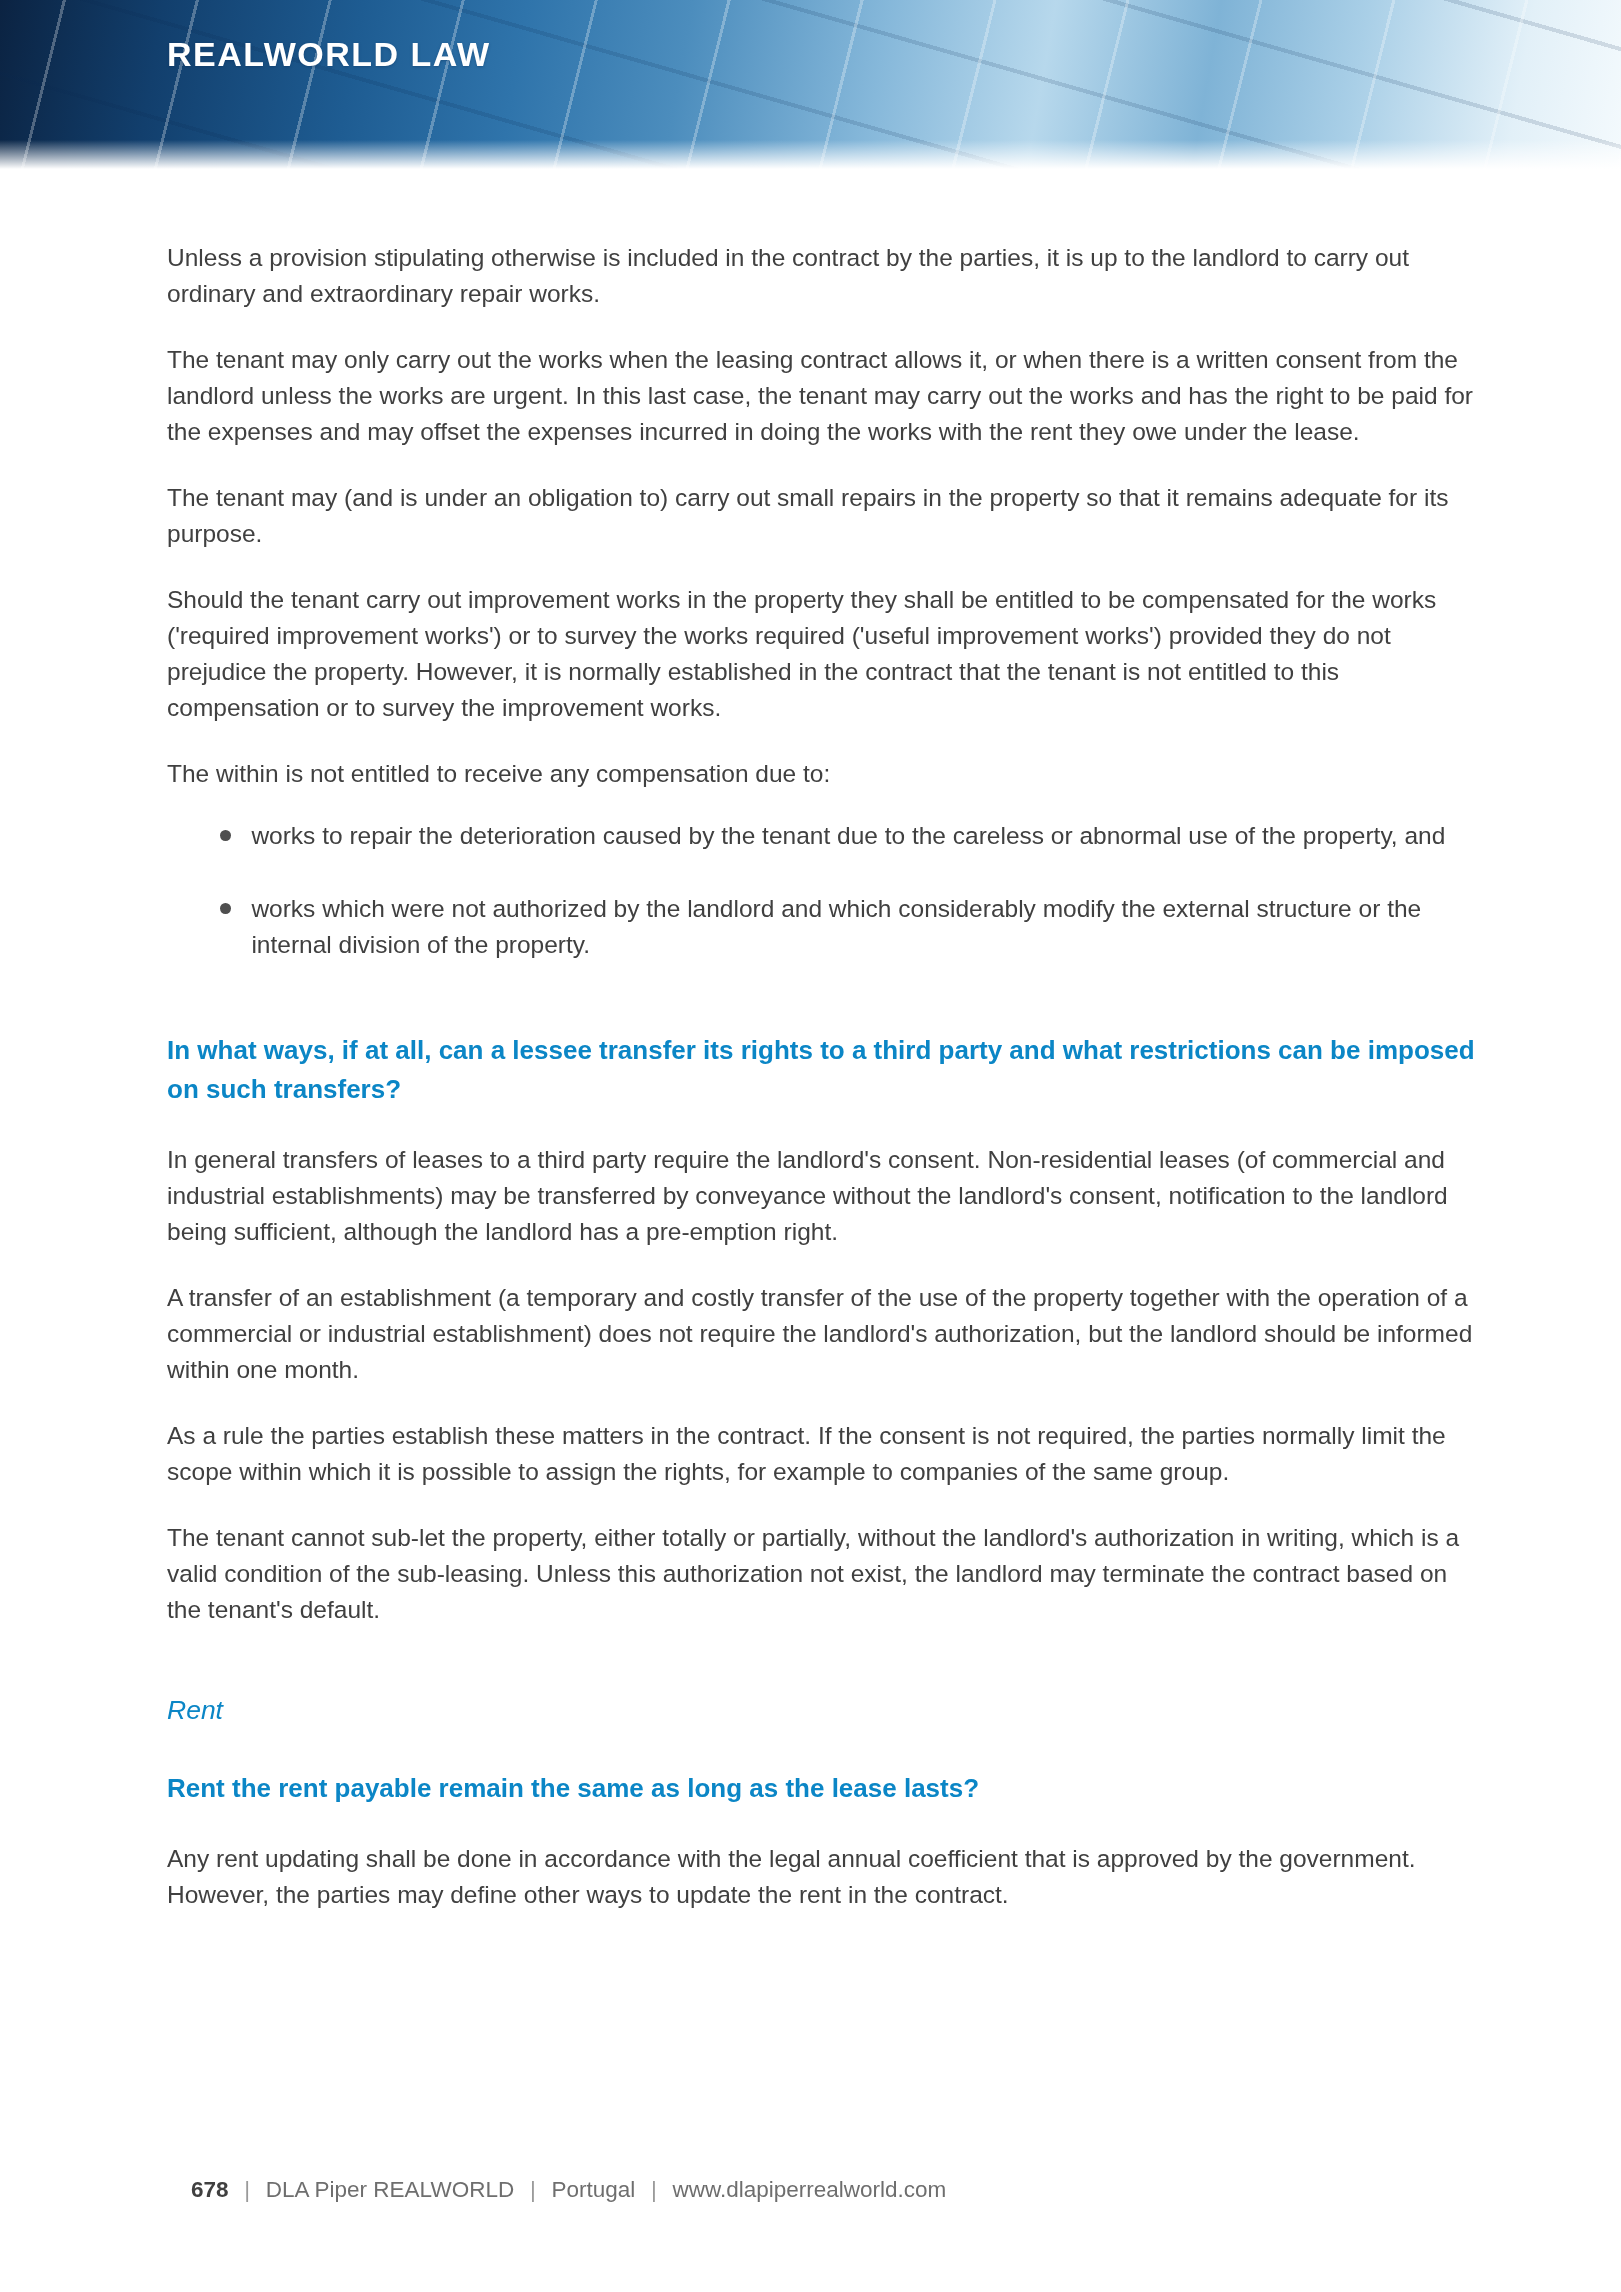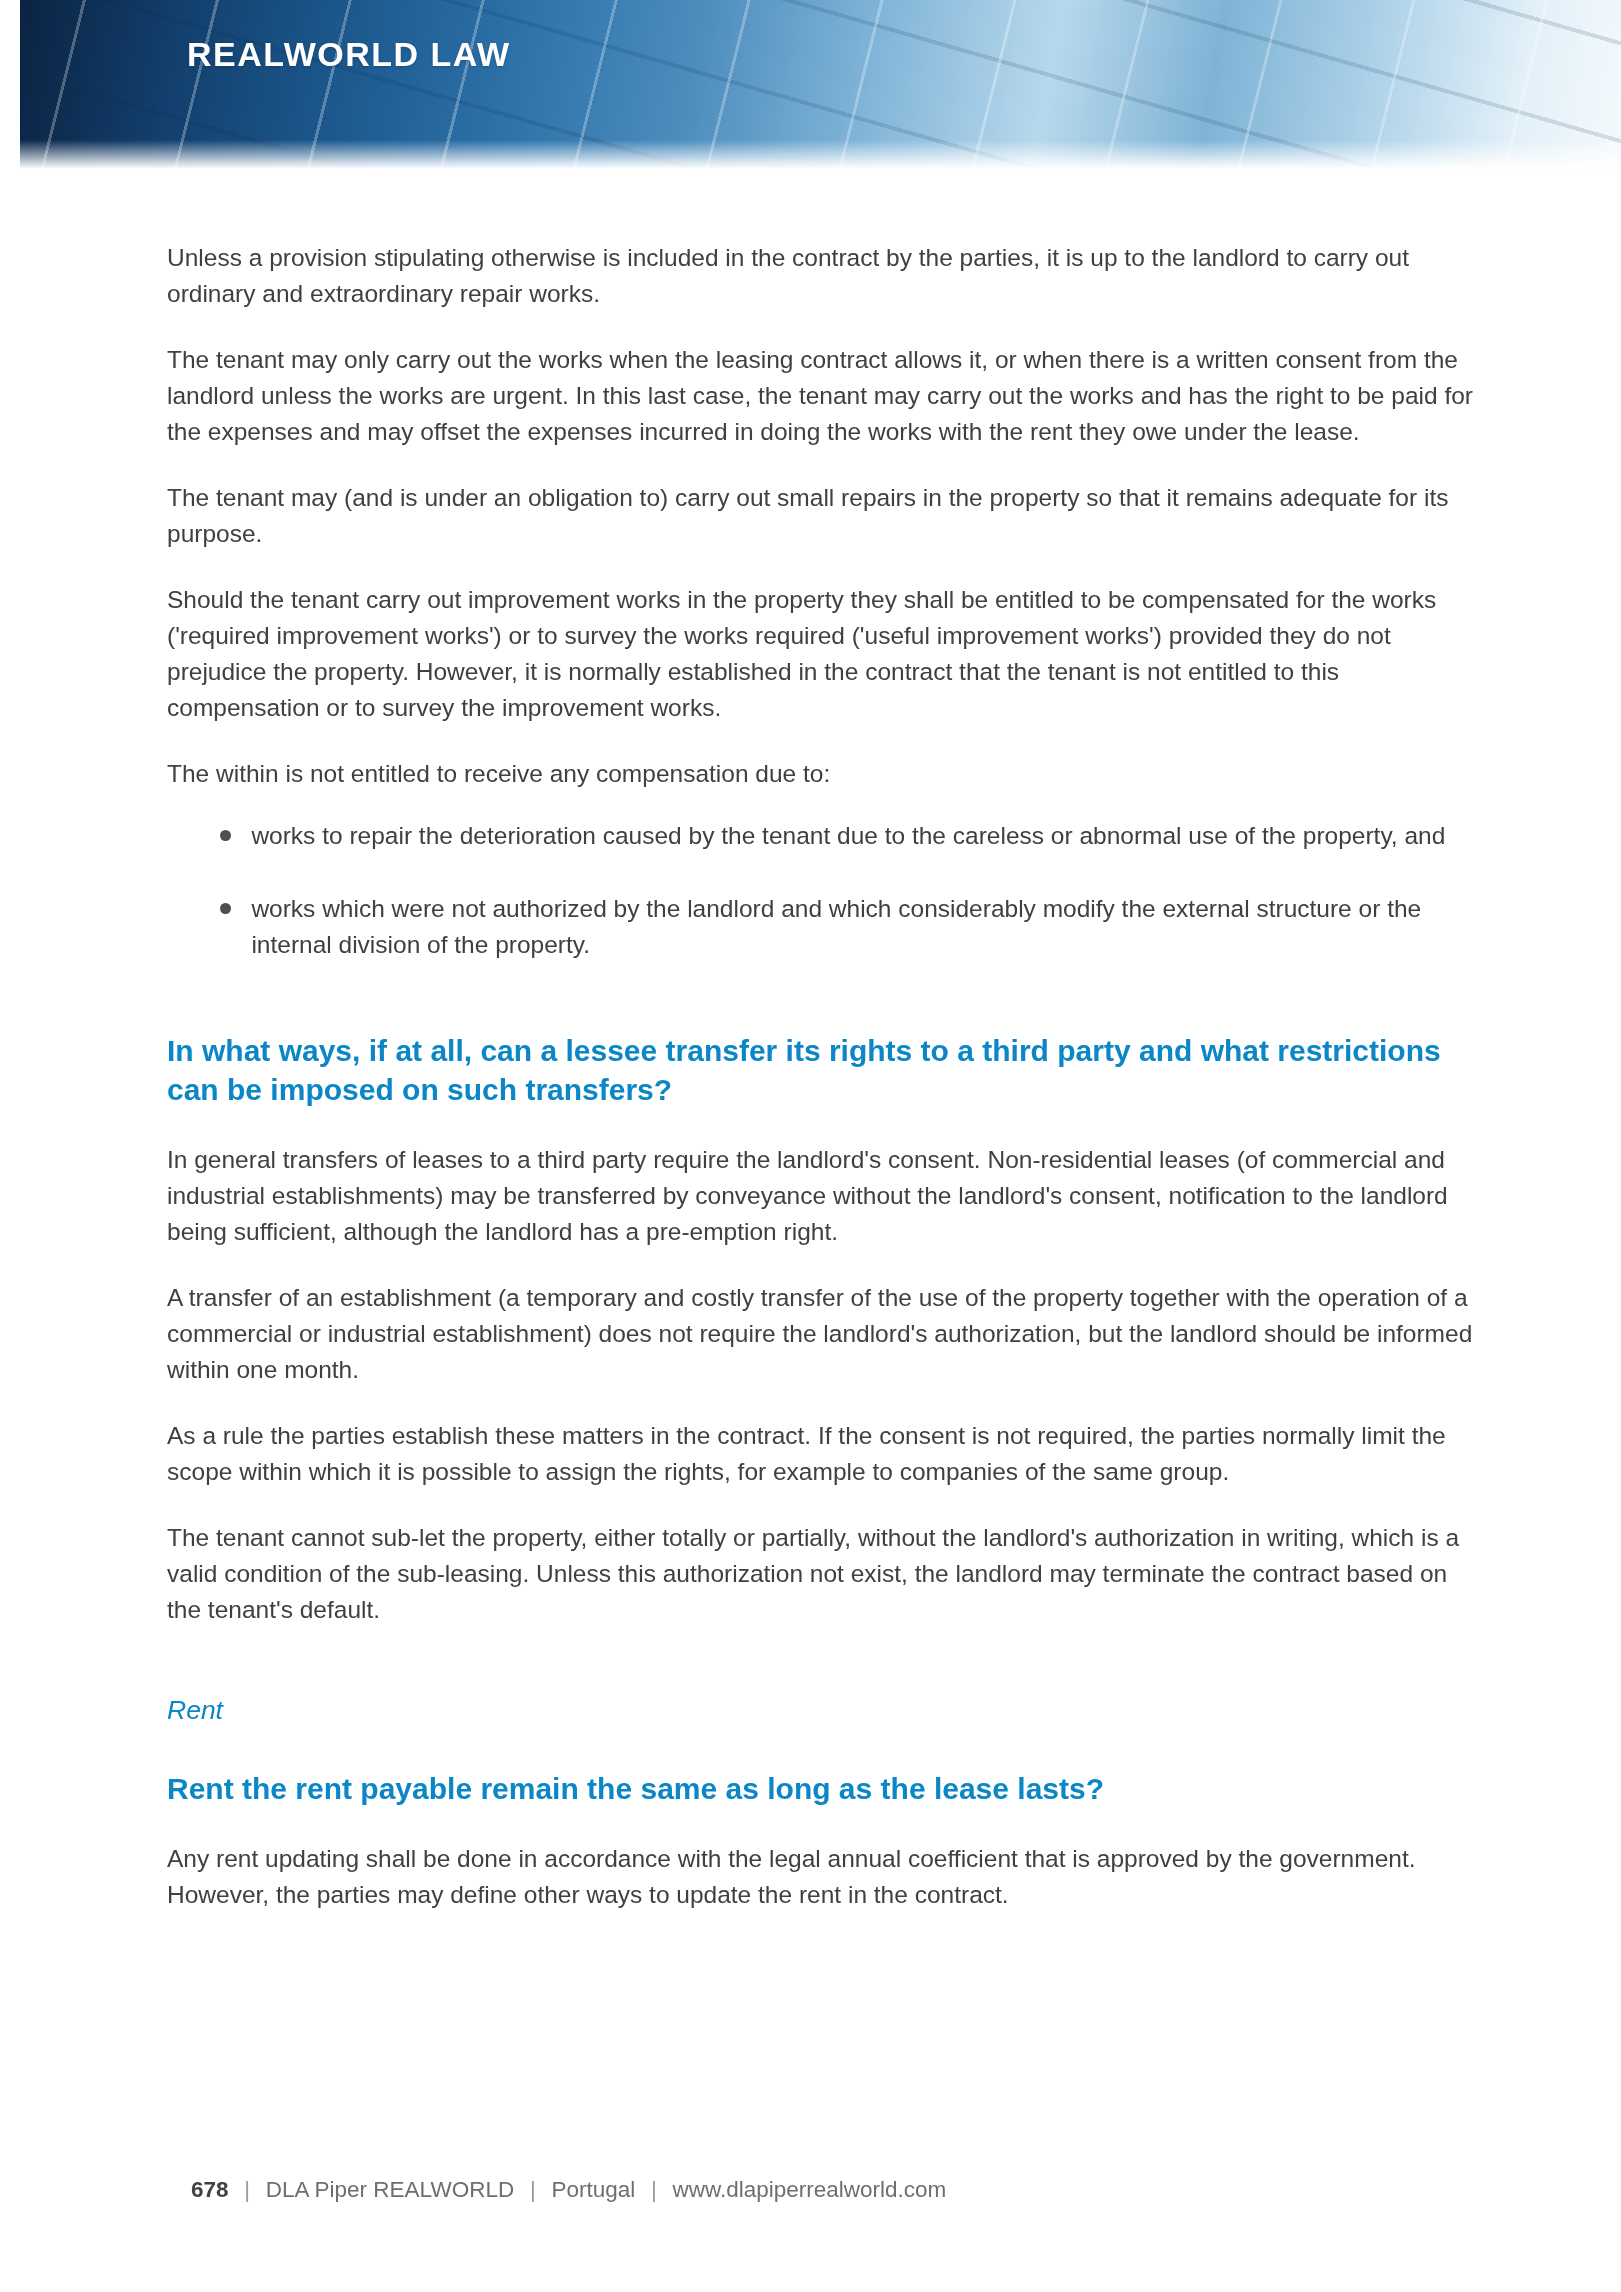--- a/index.html
+++ b/index.html
@@ -22,21 +22,20 @@
         rgba(255,255,255,0) 0 61px,
         rgba(255,255,255,0.28) 61px 64px,
         rgba(255,255,255,0) 64px 129px),
       repeating-linear-gradient(16deg,
         rgba(8,38,78,0) 0 90px,
         rgba(8,38,78,0.14) 90px 94px),
       linear-gradient(100deg,
         #0b2342 0%, #123f6d 10%, #1e5c92 22%, #2f74ab 32%,
         #4c8dbd 42%, #86b8da 54%, #b7d8ec 64%, #7fb3d6 74%,
         #a9cfe7 83%, #e2f0f8 93%, #f4fafd 100%);
-    margin-left: 20px;
   }
   .banner::after {
     content: "";
     position: absolute;
     left: 0; right: 0; bottom: 0;
     height: 29px;
     background: linear-gradient(to bottom, rgba(255,255,255,0), #ffffff);
   }
   .brand {
     position: absolute;
@@ -81,21 +80,21 @@
     flex: 0 0 auto;
     width: 10.8px;
     height: 10.8px;
     margin-top: 12.7px;
     border-radius: 50%;
     background: #4f4f4f;
   }
 
   .question {
     margin: 68px 0 33px 0;
-    font-size: 30px;
+    font-size: 26px;
     line-height: 39px;
     font-weight: 600;
     color: #0b86c6;
   }
   .section-heading {
     margin: 65px 0 0 0;
     font-size: 26.5px;
     line-height: 35px;
     font-weight: 400;
     font-style: italic;

